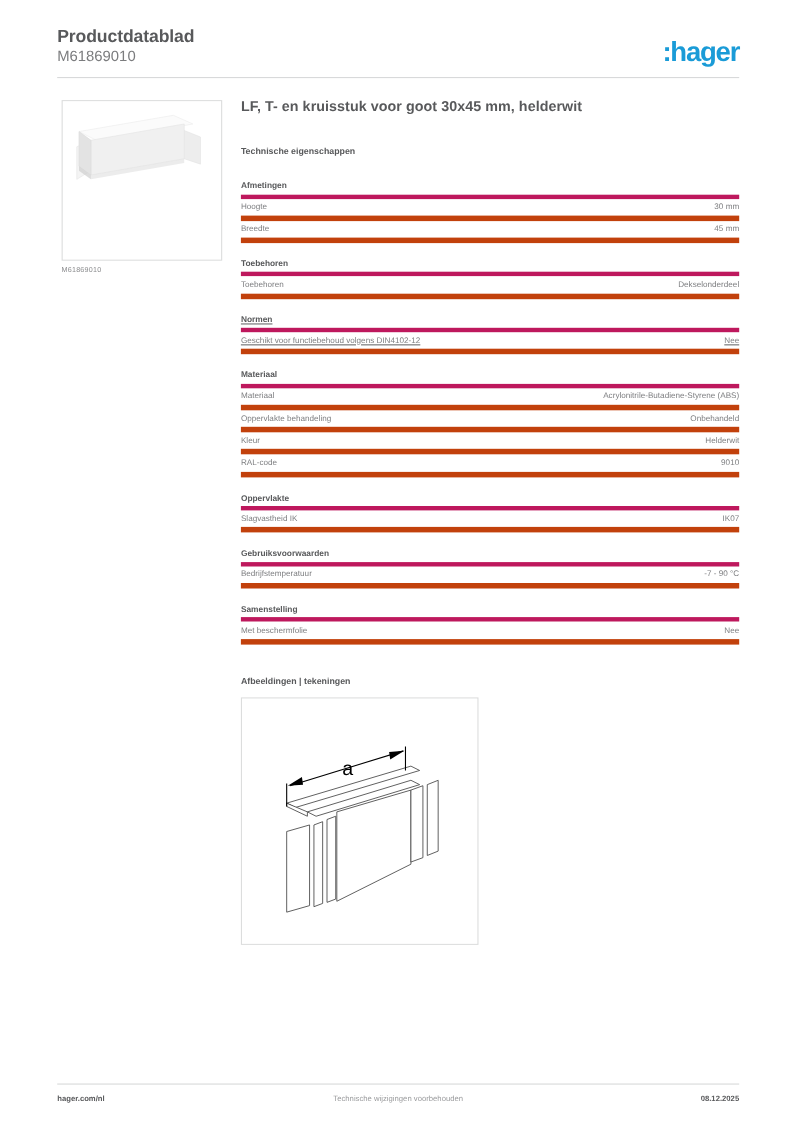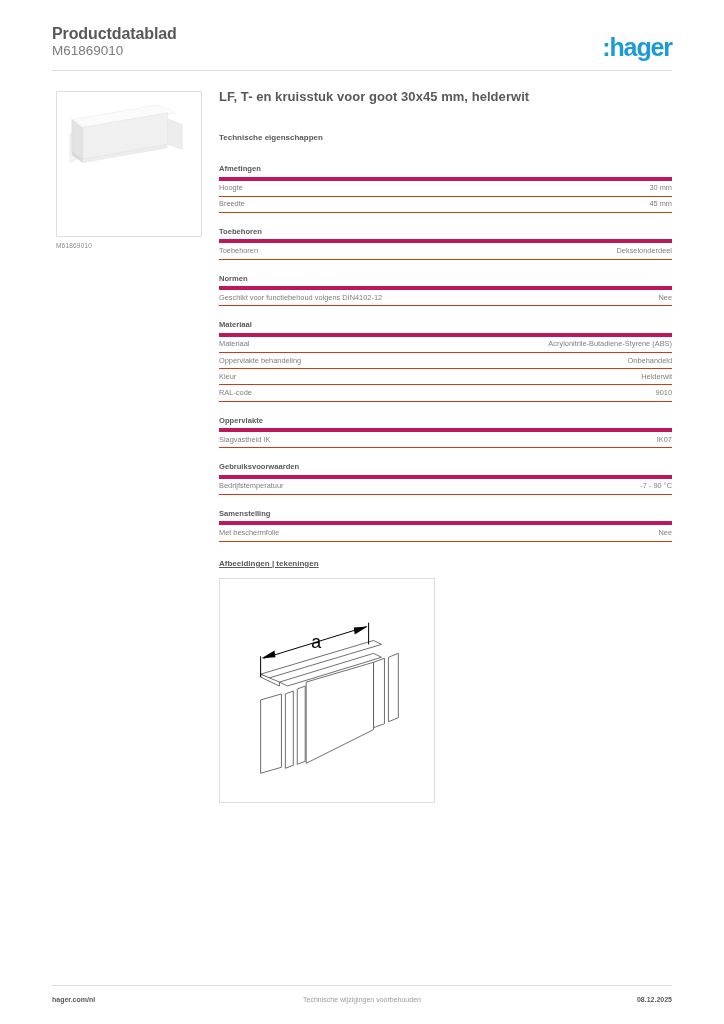--- a/index.html
+++ b/index.html
@@ -124,21 +124,21 @@
   }
 
   .spec-row {
     display: flex;
     justify-content: space-between;
     align-items: baseline;
     font-size: 7.4px;
     color: #7d7e80;
     line-height: 10px;
     padding: 2.6px 0 2.6px 0;
-    border-bottom: 1px solid #c2410c;
+    border-bottom: 5px solid #c2410c;
   }
   .spec-label {
     text-align: left;
     white-space: nowrap;
   }
   .spec-value {
     text-align: right;
     white-space: nowrap;
     padding-left: 10px;
   }
@@ -249,21 +249,21 @@
     </div>
 
     <div class="spec-group" style="margin-top:14px;">
       <div class="group-head">Toebehoren</div>
       <div class="spec-row">
         <span class="spec-label">Toebehoren</span>
         <span class="spec-value">Dekselonderdeel</span>
       </div>
     </div>
 
-    <div class="spec-group" style="margin-top:14px;">
+    <div class="spec-group" style="margin-top:14px;text-decoration:underline;">
       <div class="group-head">Normen</div>
       <div class="spec-row">
         <span class="spec-label">Geschikt voor functiebehoud volgens DIN4102-12</span>
         <span class="spec-value">Nee</span>
       </div>
     </div>
 
     <div class="spec-group" style="margin-top:14px;">
       <div class="group-head">Materiaal</div>
       <div class="spec-row">
@@ -301,21 +301,21 @@
     </div>
 
     <div class="spec-group" style="margin-top:14px;">
       <div class="group-head">Samenstelling</div>
       <div class="spec-row">
         <span class="spec-label">Met beschermfolie</span>
         <span class="spec-value">Nee</span>
       </div>
     </div>
 
-    <div class="drawings-title" style="margin-top:16px;text-decoration:underline;">Afbeeldingen | tekeningen</div>
+    <div class="drawings-title" style="margin-top:28px;">Afbeeldingen | tekeningen</div>
 
     <div class="drawing-box" style="margin-top:9px;">
       <svg class="draw-svg" viewBox="0 0 216 225">
         <rect x="0" y="0" width="216" height="225" fill="#ffffff"></rect>
         <g fill="#ffffff" stroke="#4a4a4a" stroke-width="0.8" stroke-linejoin="round">
 
           <polygon points="41,96 155,62 163,66 49,100"></polygon>
 
           <polygon points="41,96 49,100 49,102 41,98"></polygon>
 

